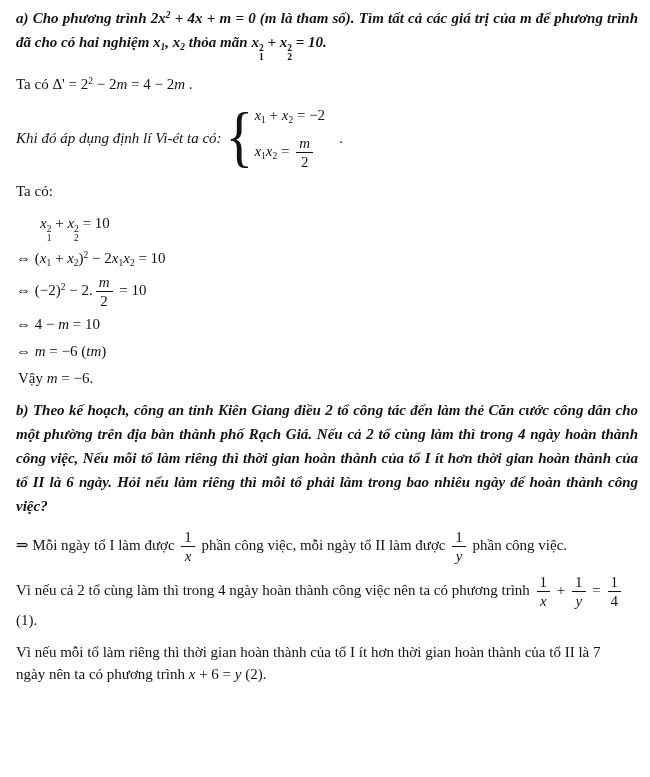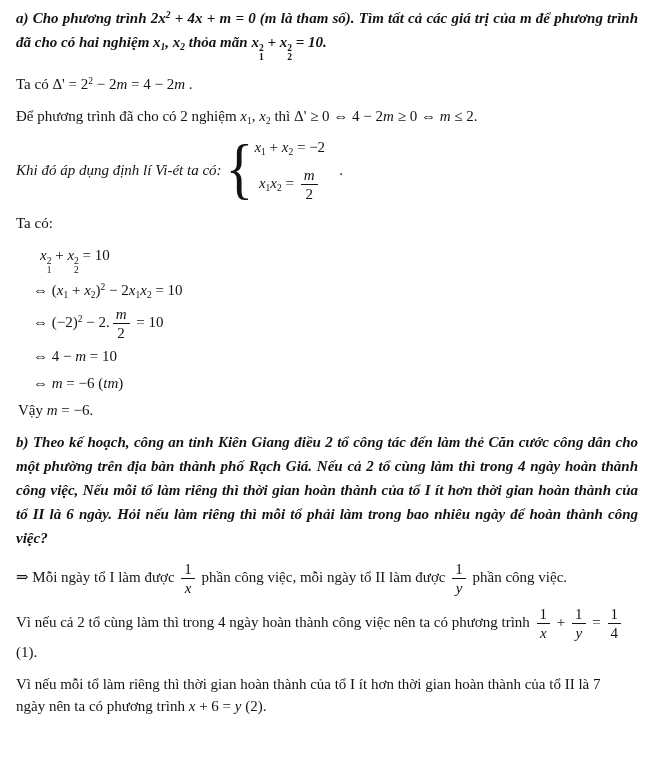--- a/index.html
+++ b/index.html
@@ -20,36 +20,36 @@
   }
   .block { margin: 0 0 9px 0; line-height: 22px; }
   .b-problem {
     font-weight: bold; font-style: italic;
     line-height: 24px; text-align: justify;
     margin: 0 0 11px 0;
   }
   .b-text  { margin: 0 8px 10px 0; }
   .b-tight { margin: 0 0 9px 2px; }
   .b-eqf   { margin: 2px 0 4px 24px; line-height: 23px; }
-  .b-eq    { margin: 0 0 4px 17px;  line-height: 23px; }
+  .b-eq    { margin: 0 0 4px 0;  line-height: 23px; }
   .b-system{
     display: flex; align-items: center;
     margin: 6px 0 10px 0;
   }
   .sys-label { white-space: nowrap; font-style: italic; }
   .brace {
     font-family: "Liberation Serif", serif;
     font-size: 58px; font-weight: 300;
     display: inline-block;
     transform: scaleY(1.15);
     margin: 0 1px 0 4px;
     line-height: 0.9;
     color: #131313;
   }
-  .sys-rows { display: inline-flex; flex-direction: column; gap: 10px; align-items: center; }
+  .sys-rows { display: inline-flex; flex-direction: column; gap: 10px; }
   .sys-row  { line-height: 20px; }
   .sys-tail { margin-left: 14px; }
   .bold { font-weight: bold; }
   .ital { font-style: italic; }
   .sup, .sub {
     font-size: 9.5px; line-height: 0;
     position: relative; display: inline-block;
   }
   .sup { top: -5px; }
   .sub { top: 3px; }
@@ -76,21 +76,20 @@
 
 <div id="doc">
     <div class="block b-problem"><span class="bold ital">a) Cho phương trình </span><span class="">2</span><span class="ital">x</span><span class="sup">2</span><span class=""> + 4</span><span class="ital">x</span><span class=""> + </span><span class="ital">m</span><span class=""> = 0 </span><span class="bold ital">(</span><span class="ital">m</span><span class="bold ital"> là tham số). Tìm tất cả các giá trị của </span><span class="ital">m</span><span class="bold ital"> để phương trình đã cho có hai nghiệm </span><span class="ital">x</span><span class="sub">1</span><span class="bold ital">, </span><span class="ital">x</span><span class="sub">2</span><span class="bold ital"> thỏa mãn </span><span class="ital">x</span><span class="ss">
         <span>2</span>
         <span>1</span>
       </span><span class=""> + </span><span class="ital">x</span><span class="ss">
         <span>2</span>
         <span>2</span>
       </span><span class=""> = 10</span><span class="bold ital">.</span></div>
     <div class="block b-text"><span class="">Ta có </span><span class="">Δ' = 2</span><span class="sup">2</span><span class=""> − 2</span><span class="ital">m</span><span class=""> = 4 − 2</span><span class="ital">m</span><span class=""> .</span></div>
-    <div class="block b-text"><span class="">Để phương trình đã cho có 2 nghiệm </span><span class="ital">x</span><span class="sub">1</span><span class="">, </span><span class="ital">x</span><span class="sub">2</span><span class=""> thì Δ' ≥ 0 ⇔ 4 − 2</span><span class="ital">m</span><span class=""> ≥ 0 ⇔ </span><span class="ital">m</span><span class=""> ≤ 2.</span></div>
     <div class="block b-system">
       <span class="sys-label"><span class="">Khi đó áp dụng định lí Vi-ét ta có: </span></span>
       <span class="brace">{</span>
       <span class="sys-rows">
         <span class="sys-row"><span class="ital">x</span><span class="sub">1</span><span class=""> + </span><span class="ital">x</span><span class="sub">2</span><span class=""> = −2</span></span>
         <span class="sys-row"><span class="ital">x</span><span class="sub">1</span><span class="ital">x</span><span class="sub">2</span><span class=""> = </span><span class="frac">
             <span class="num"><span class="ital">m</span></span>
             <span class="den"><span class="">2</span></span>
           </span></span>
       </span>

